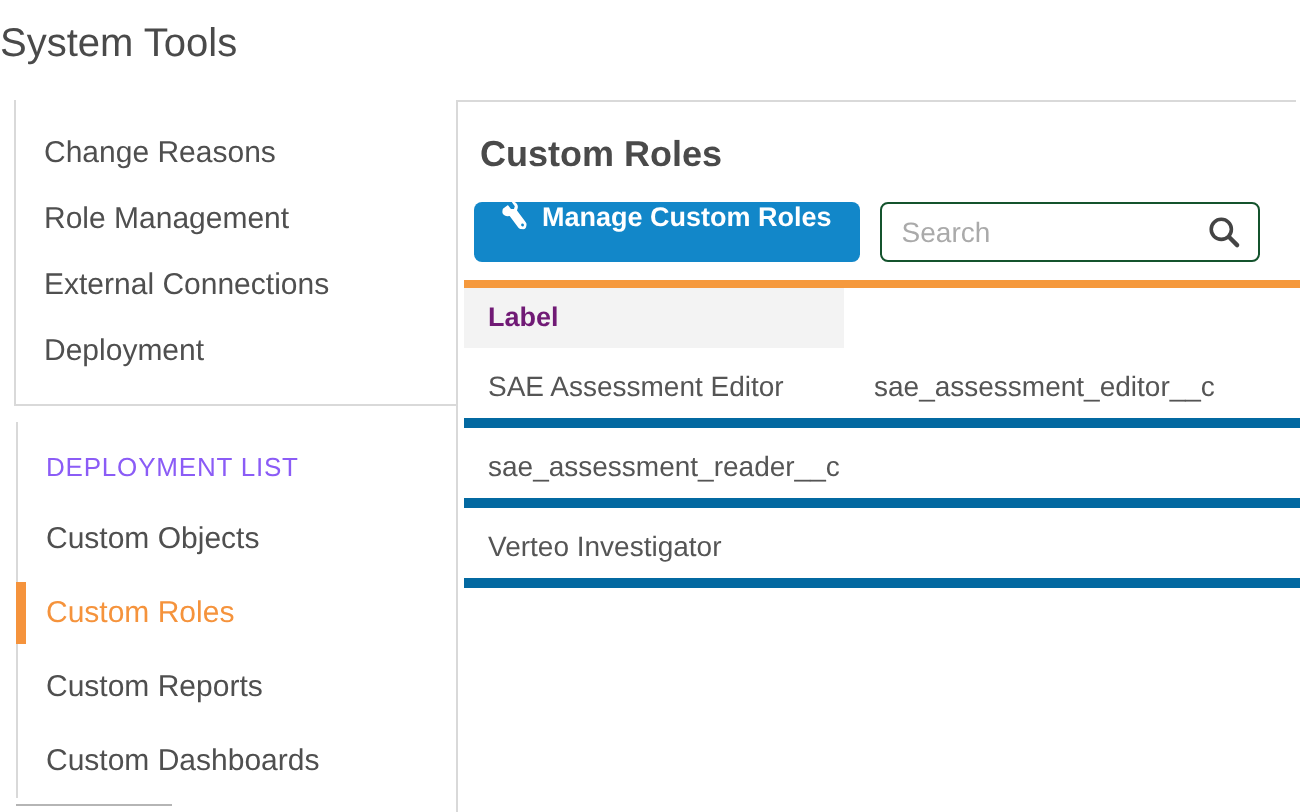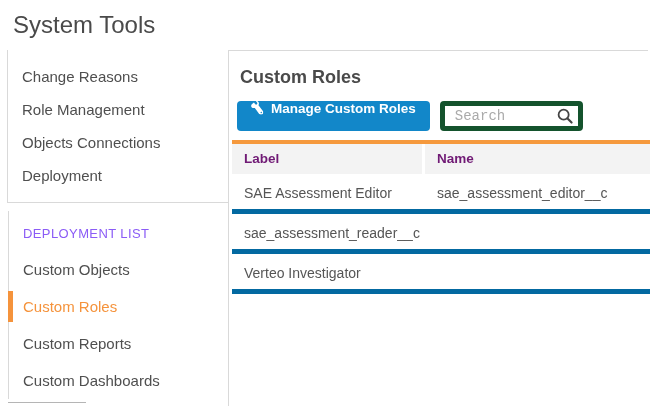--- a/index.html
+++ b/index.html
@@ -1,20 +1,20 @@
 <!DOCTYPE html>
 <html><head>
 <meta charset="utf-8">
 <style>
   * { margin:0; padding:0; box-sizing:border-box; }
   html,body { width:656px; height:406px; background:#ffffff;
               font-family:"Liberation Sans", sans-serif; overflow:hidden; }
   .page { position:relative; width:656px; height:406px; }
 
-  .page-title { position:absolute; left:13px; top:11px; font-size:24px;
+  .page-title { position:absolute; left:0; top:11px; font-size:20px;
                 font-weight:400; color:#4a4a4a; }
 
   .content-top-border { position:absolute; left:8px; top:50px; width:640px;
                         height:0; border-top:1px solid #d9d9d9; }
 
   
   .sidebar { position:absolute; left:8px; top:50px; width:221px; height:356px;
              border-right:1px solid #d9d9d9; background:#fff; }
   .nav-box { border-left:1px solid #d9d9d9; }
   .nav-box-top { padding-top:10px; padding-bottom:10px;
@@ -35,23 +35,23 @@
   
   .main { position:absolute; left:230px; top:50px; width:420px; height:356px; }
   .main-title { margin:17px 0 0 10px; font-size:18px; font-weight:700; color:#4a4a4a; }
 
   .toolbar { display:flex; align-items:center; margin:13px 0 0 7px; height:30px; }
   .manage-btn { display:inline-flex; align-items:flex-start; gap:7px; height:30px;
                 padding:0 14px; background:#1287c9; border:none; border-radius:4px;
                 color:#ffffff; font-size:13.5px; font-weight:700; cursor:pointer;
                 font-family:"Liberation Sans", sans-serif; }
   .search-wrap { position:relative; margin-left:10px; }
-  .search-input { width:143px; height:30px; border:5px solid #14532d; border-radius:4px;
+  .search-input { width:190px; height:30px; border:1px solid #14532d; border-radius:4px;
                   padding:0 32px 0 10px; font-size:14px; color:#555;
-                  font-family:Liberation Mono, monospace; outline:none; }
+                  font-family:Liberation Sans, sans-serif; outline:none; }
   .search-input::placeholder { color:#aaaaaa; }
   .search-icon { position:absolute; right:9px; top:6px; width:18px; height:18px;
                  cursor:pointer; }
 
   .accent-bar { height:4px; background:#f5993d; margin:9px 0 0 2px; width:418px; }
 
   
   .table { margin-left:2px; width:418px; }
   .thead { display:flex; height:30px; }
   .th { background:#f3f3f3; font-size:13.5px; font-weight:700; color:#701a75;
@@ -69,21 +69,21 @@
 
 <div class="page">
 
   <div class="page-title">System Tools</div>
   <div class="content-top-border"></div>
 
   <div class="sidebar">
     <div class="nav-box nav-box-top">
       <div class="nav-item">Change Reasons</div>
       <div class="nav-item">Role Management</div>
-      <div class="nav-item">Objects Connections</div>
+      <div class="nav-item">External Connections</div>
       <div class="nav-item">Deployment</div>
     </div>
     <div class="nav-box nav-box-bottom">
       <div class="nav-header">DEPLOYMENT LIST</div>
       <div class="nav-item">Custom Objects</div>
       <div class="nav-item selected">
         <span class="select-bar"></span>
         <span>Custom Roles</span>
       </div>
       <div class="nav-item">Custom Reports</div>
@@ -115,21 +115,20 @@
           </svg>
         </span>
       </div>
     </div>
 
     <div class="accent-bar"></div>
 
     <div class="table">
       <div class="thead">
         <div class="th th-label">Label</div>
-        <div class="th th-name">Name</div>
       </div>
 
       <div class="trow">
         <div class="td td-label">SAE Assessment Editor</div>
         <div class="td td-name">sae_assessment_editor__c</div>
       </div>
       <div class="trow">
         <div class="td td-name">sae_assessment_reader__c</div>
       </div>
       <div class="trow">

